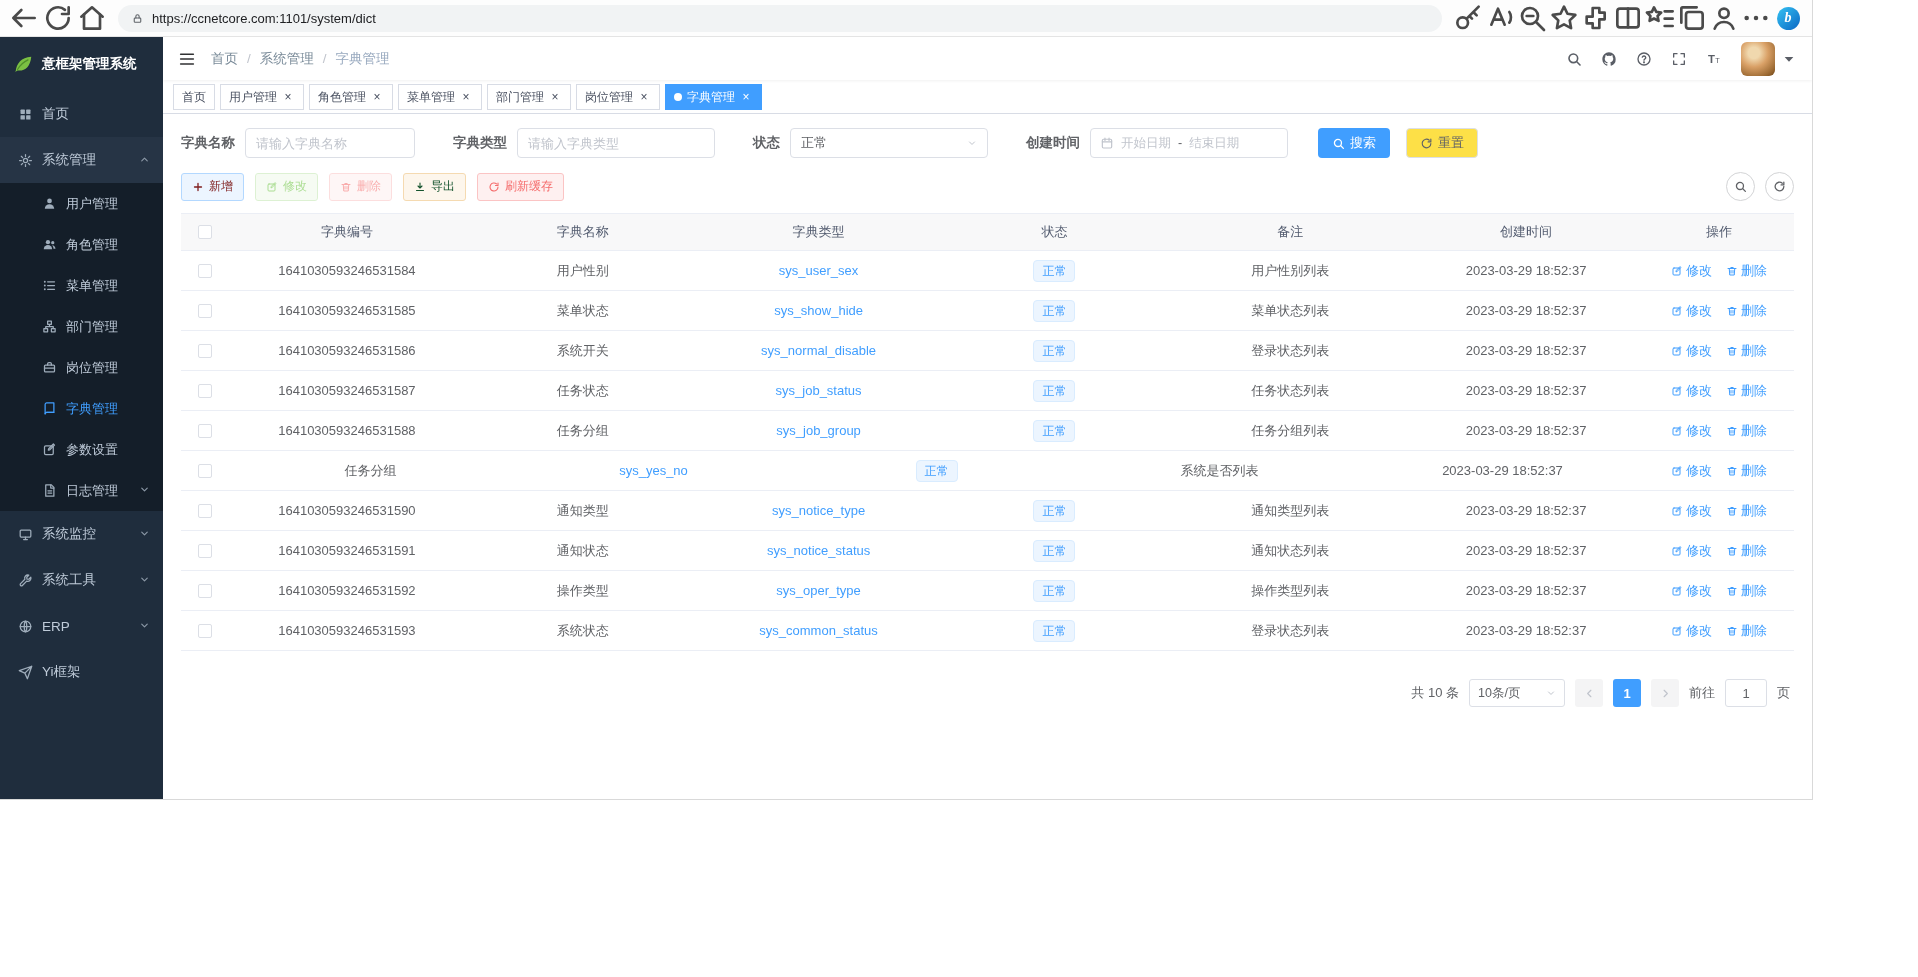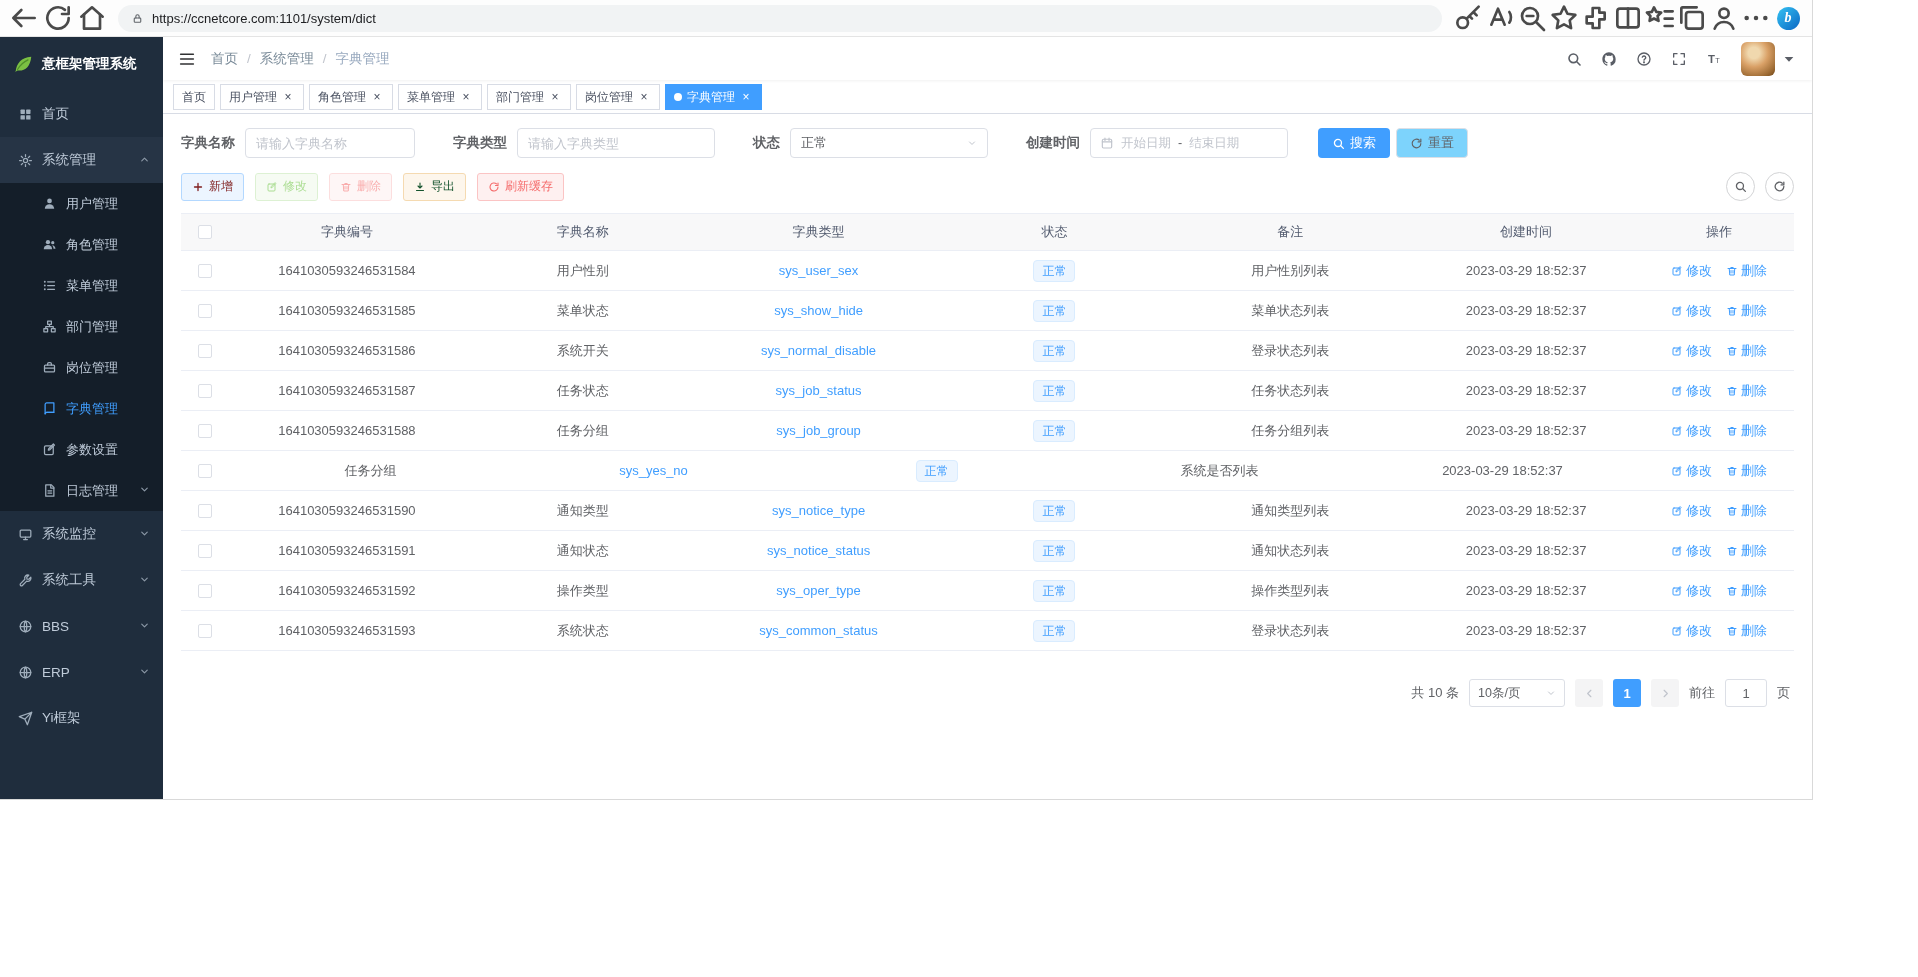--- a/index.html
+++ b/index.html
@@ -66,21 +66,21 @@
 .finput{height:30px;border:1px solid #dcdfe6;border-radius:4px;padding:0 10px;font-size:13px;color:#606266;margin-right:38px;outline:none}
 .finput::placeholder{color:#c0c4cc}
 .finput.w1{width:170px}.finput.w2{width:198px}
 .fselect{width:198px;height:30px;border:1px solid #dcdfe6;border-radius:4px;display:flex;align-items:center;padding:0 10px;color:#606266;font-size:13px;margin-right:38px;background:#fff;cursor:pointer}
 .fselect .caret{margin-left:auto;color:#c0c4cc}
 .frange{width:198px;height:30px;border:1px solid #dcdfe6;border-radius:4px;display:flex;align-items:center;gap:7px;padding:0 9px;font-size:12.5px;color:#c0c4cc;margin-right:30px;background:#fff;cursor:pointer}
 .frange .svgi{width:14px;height:14px;color:#c0c4cc}
 .btn{height:30px;border-radius:4px;display:inline-flex;align-items:center;gap:5px;font-size:13px;padding:0 13px;cursor:pointer;border:1px solid transparent;white-space:nowrap}
 .btn .svgi{width:13px;height:13px}
 .btn.primary{background:#409eff;color:#fff}
-.btn.default{background:#7dd3fc;border-color:#dcdfe6;color:#606266;margin-left:6px}
+.btn.default{background:#fde047;border-color:#dcdfe6;color:#606266;margin-left:16px}
 
 
 .crud{display:flex;align-items:center;margin-bottom:12px}
 .mbtn{height:28px;padding:0 10px;border-radius:3px;font-size:12px;display:inline-flex;align-items:center;gap:5px;margin-right:11px;cursor:pointer;border:1px solid;white-space:nowrap}
 .mbtn .svgi{width:12px;height:12px}
 .mbtn.add{color:#7f1d1d;background:#ecf5ff;border-color:#b3d8ff}
 .mbtn.edit{color:#67c23a;background:#f0f9eb;border-color:#c2e7b0;opacity:.55;cursor:not-allowed}
 .mbtn.del{color:#f56c6c;background:#fef0f0;border-color:#fbc4c4;opacity:.55;cursor:not-allowed}
 .mbtn.export{color:#14532d;background:#fdf6ec;border-color:#f5dab1}
 .mbtn.cache{color:#f56c6c;background:#fef0f0;border-color:#fbc4c4}
@@ -346,32 +346,20 @@
                 <path d="M9 6l6 6-6 6"></path>
               </svg></span>
           </div>
           <div class="mitem">
             <span class="svgi">
               <svg viewBox="0 0 24 24" fill="none" stroke="currentColor" stroke-width="2" stroke-linecap="round" stroke-linejoin="round">
                 <path d="M20.5 6.8a5 5 0 0 1-6.6 6.2L7 19.9a2 2 0 0 1-2.9-2.9L11 10.1a5 5 0 0 1 6.2-6.6L14 6.7l.3 3 3 .3z"></path>
               </svg>
             </span>
             <span class="mlabel">系统工具</span>
-            <span class="chev down"><svg viewBox="0 0 24 24" fill="none" stroke="currentColor" stroke-width="2.6" stroke-linecap="round" stroke-linejoin="round">
-                <path d="M9 6l6 6-6 6"></path>
-              </svg></span>
-          </div>
-          <div class="mitem">
-            <span class="svgi">
-              <svg viewBox="0 0 24 24" fill="none" stroke="currentColor" stroke-width="2" stroke-linecap="round" stroke-linejoin="round">
-                <circle cx="12" cy="12" r="8.5"></circle>
-                <path d="M3.5 12h17M12 3.5c2.7 2.3 2.7 14.7 0 17-2.7-2.3-2.7-14.7 0-17z"></path>
-              </svg>
-            </span>
-            <span class="mlabel">BBS</span>
             <span class="chev down"><svg viewBox="0 0 24 24" fill="none" stroke="currentColor" stroke-width="2.6" stroke-linecap="round" stroke-linejoin="round">
                 <path d="M9 6l6 6-6 6"></path>
               </svg></span>
           </div>
           <div class="mitem">
             <span class="svgi">
               <svg viewBox="0 0 24 24" fill="none" stroke="currentColor" stroke-width="2" stroke-linecap="round" stroke-linejoin="round">
                 <circle cx="12" cy="12" r="8.5"></circle>
                 <path d="M3.5 12h17M12 3.5c2.7 2.3 2.7 14.7 0 17-2.7-2.3-2.7-14.7 0-17z"></path>
               </svg>

